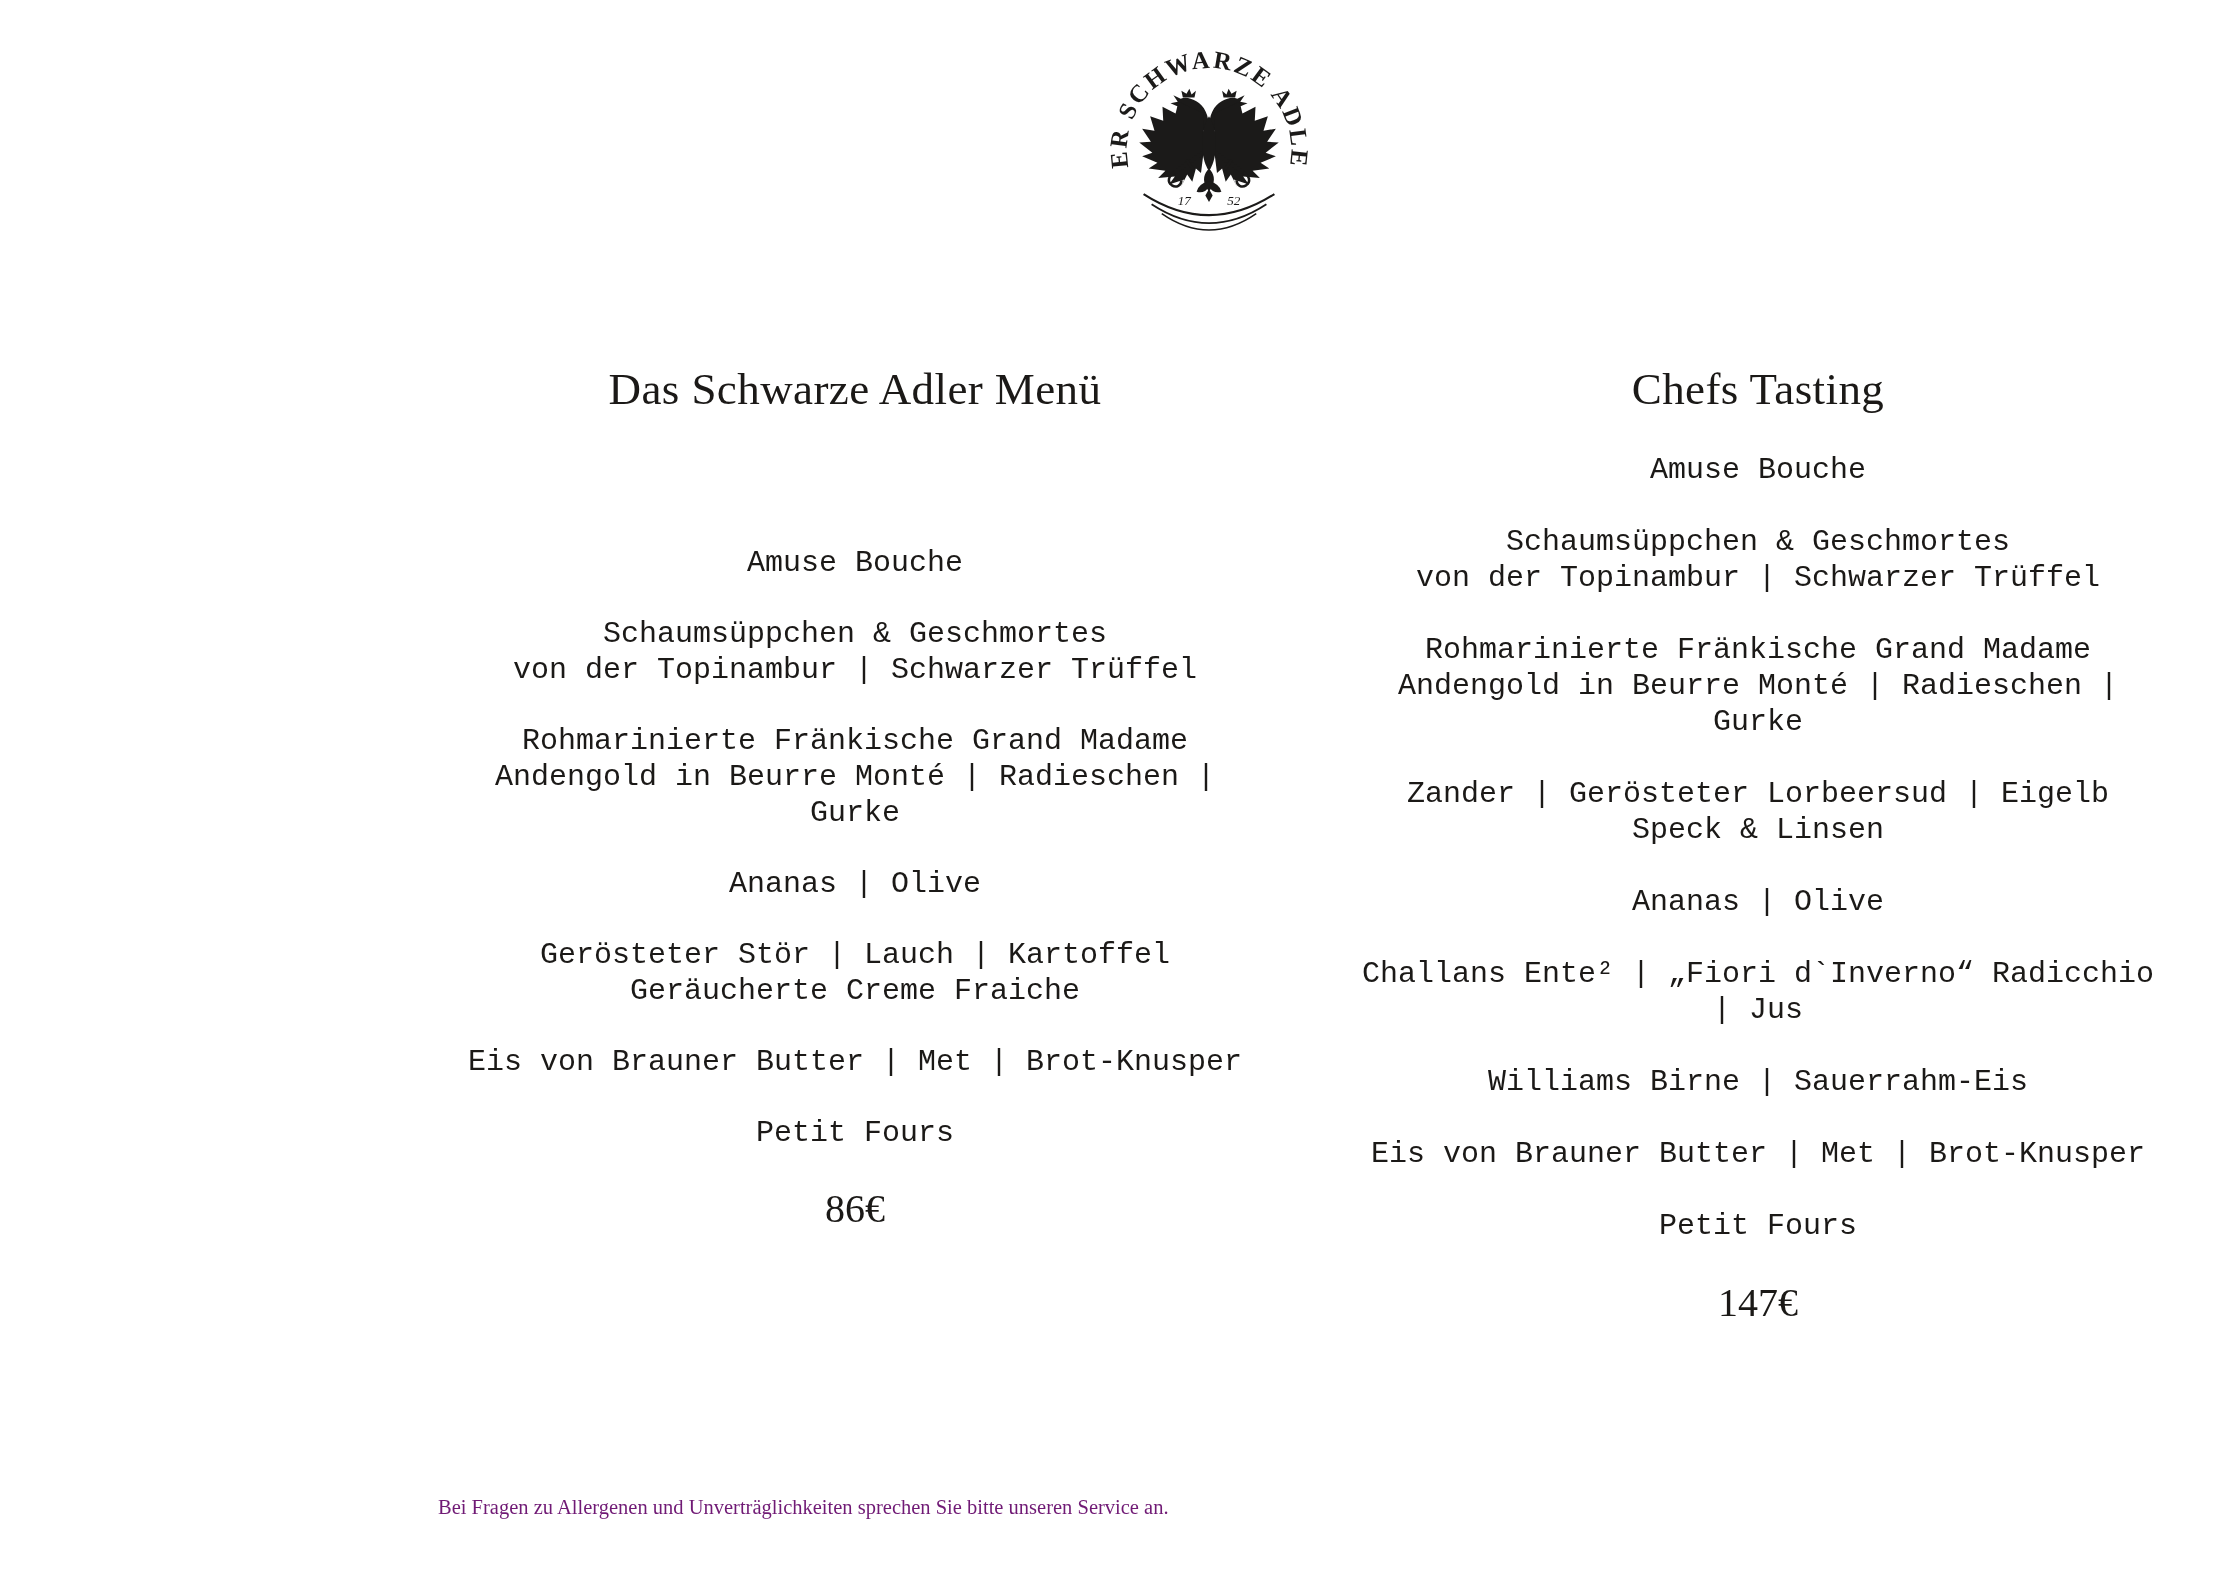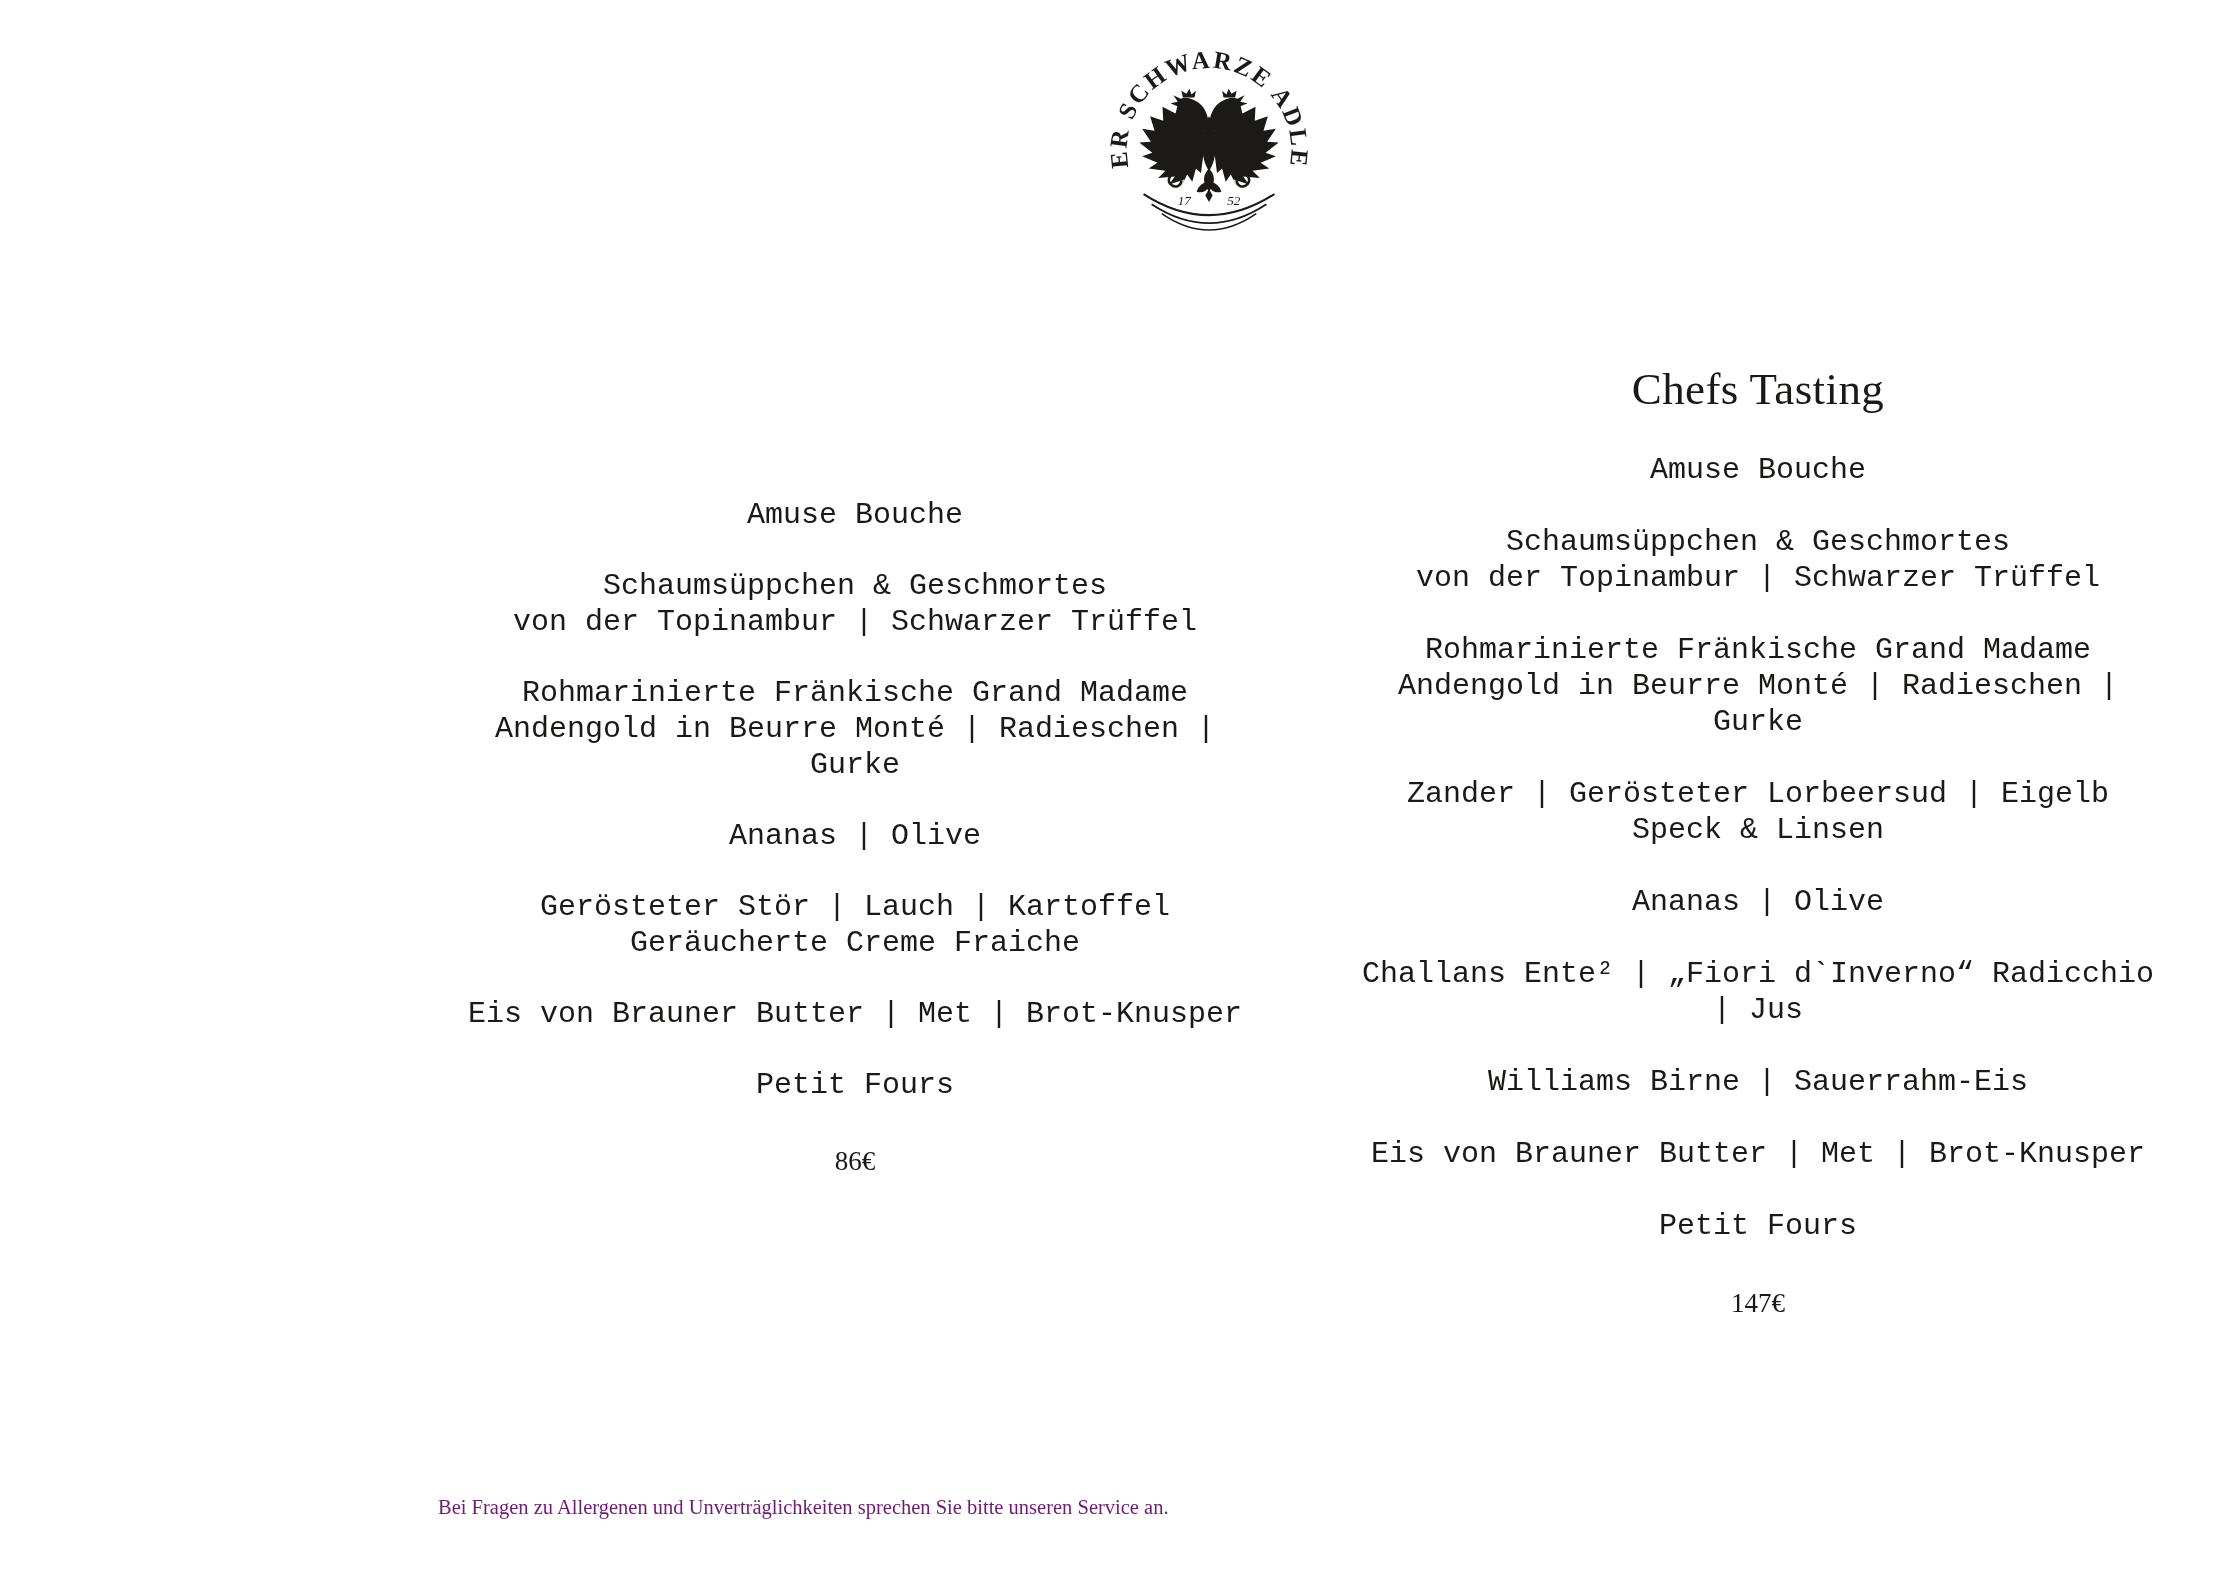--- a/index.html
+++ b/index.html
@@ -30,21 +30,21 @@
   .courses.right-start { margin-top:39px; }
   .course {
     font-size:30px;
     line-height:36px;
     margin-bottom:35px;
     white-space:pre-line;
     font-family:Liberation Mono, monospace;
   }
   .menu-col.right .course { margin-bottom:36px; }
   .price {
-    font-size:27px;
+    font-size:40px;
     line-height:46px;
     margin-top:16px;
   }
   .footer-note {
     position:absolute;
     left:438px; top:1494px;
     font-size:20.5px;
     line-height:26px;
     color:#701a75;
   }
@@ -103,20 +103,21 @@
 
       <g stroke="#1b1a19" fill="none">
         <path d="M60 223 Q150 281 240 223" stroke-width="3"></path>
         <path d="M71 237 Q150 289 229 237" stroke-width="2.6"></path>
         <path d="M85 250 Q150 295 215 250" stroke-width="2.2"></path>
       </g>
     </svg>
   </div>
 
   <div class="menu-col left">
+    <div class="menu-title">Das Schwarze Adler Menü</div>
     <div class="courses left-start">
       <div class="course">Amuse Bouche</div>
       <div class="course">Schaumsüppchen &amp; Geschmortes
 von der Topinambur | Schwarzer Trüffel</div>
       <div class="course">Rohmarinierte Fränkische Grand Madame
 Andengold in Beurre Monté | Radieschen | Gurke</div>
       <div class="course">Ananas | Olive</div>
       <div class="course">Gerösteter Stör | Lauch | Kartoffel
 Geräucherte Creme Fraiche</div>
       <div class="course">Eis von Brauner Butter | Met | Brot-Knusper</div>

